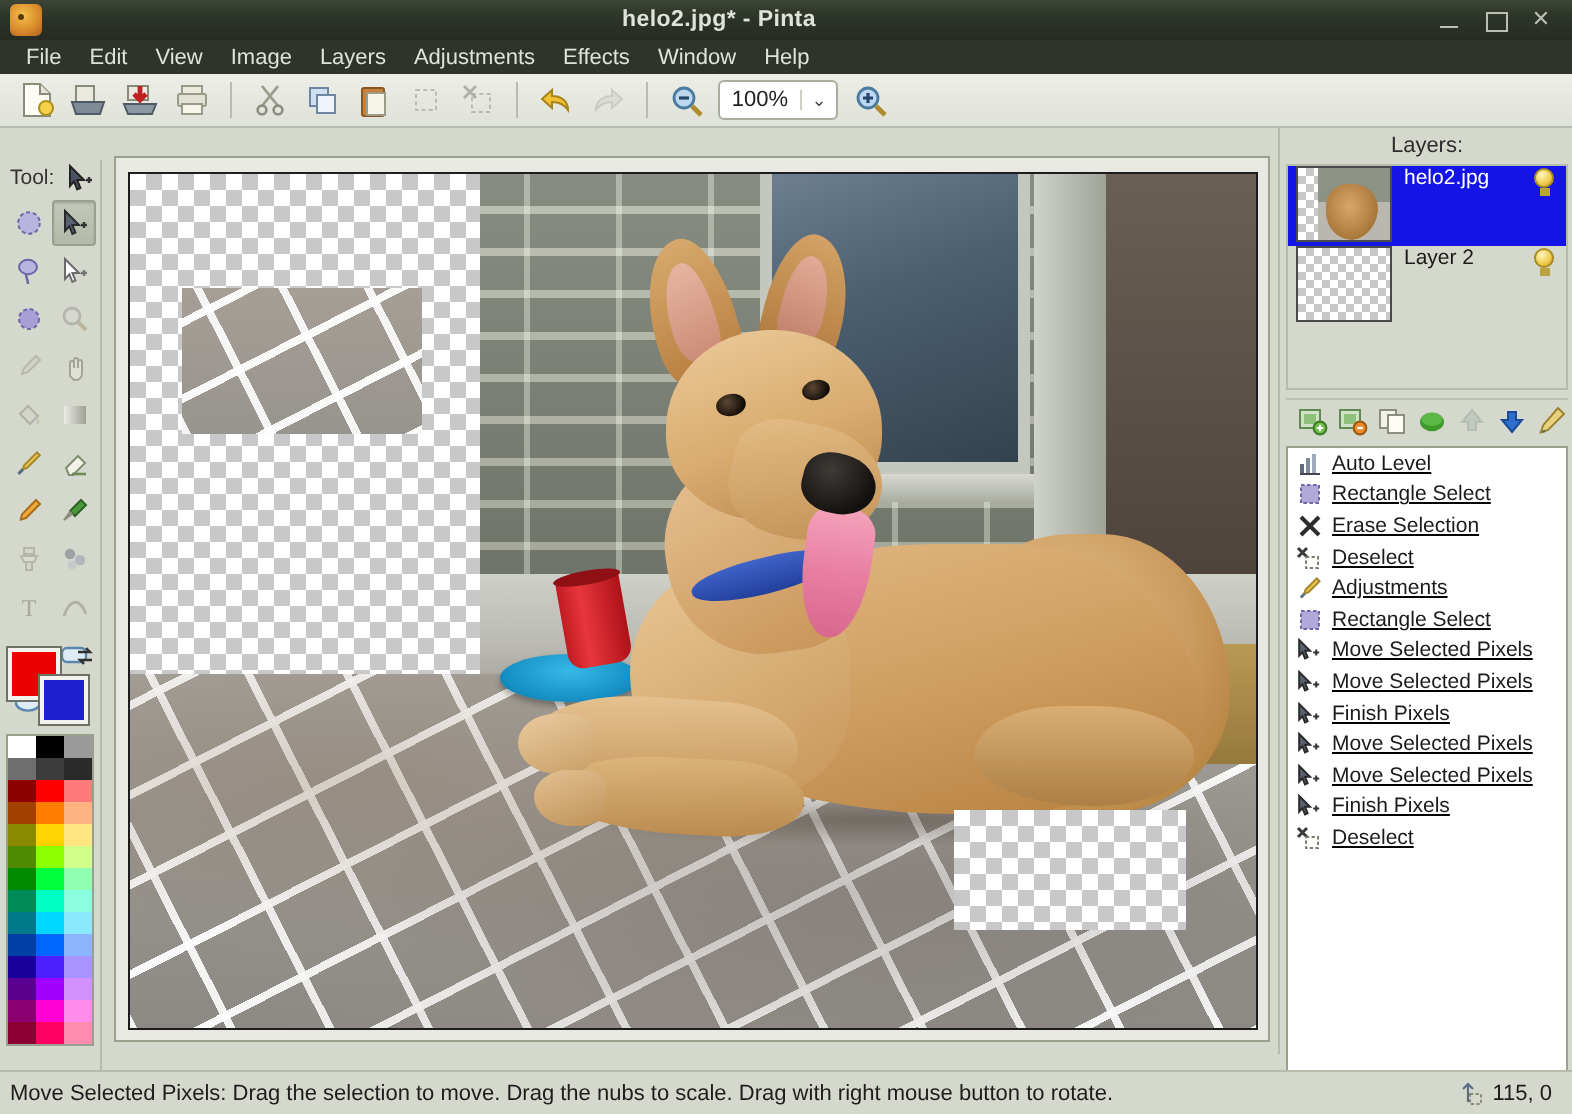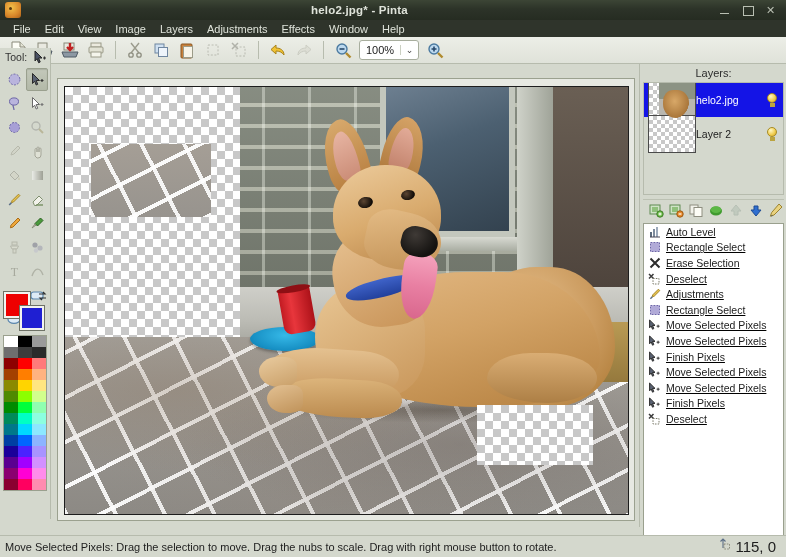--- a/index.html
+++ b/index.html
@@ -75,21 +75,21 @@
     border: 1px solid #a8ae9e; border-radius: 3px; background: #fff;
     margin: 0 2px;
   }
   .zoom-combo .zv { width: 40px; text-align: center; font-size: 11px; color: #222; }
   .zoom-combo .zarrow {
     width: 18px; text-align: center; border-left: 1px solid #cbd0c2; color: #444; font-size: 9px;
   }
 
   
   .toolpanel {
-    position: absolute; left: 0; top: 48px; width: 51px; height: 471px;
+    position: absolute; left: 0; top: 80px; width: 51px; height: 471px;
     background: #d4d8cd;
     border-right: 1px solid #b6bbad;
   }
   .tool-head {
     height: 18px; display: flex; align-items: center; padding-left: 5px; gap: 6px;
     color: #333; font-size: 10.5px;
   }
   .tool-grid {
     margin: 2px 3px 0 3px; display: grid; grid-template-columns: 22px 22px; gap: 1px;
     background: #d4d8cd;
@@ -374,21 +374,21 @@
   .layers-title {
     height: 18px; line-height: 18px; text-align: center; color: #2d2d2d;
     font-size: 11px;
   }
   .layers-list {
     margin: 0 2px; height: 113px; background: #d4d8cd;
     border: 1px solid #b6bbad;
     overflow: hidden;
   }
   .layer-row {
-    height: 34px; display: flex; align-items: center; padding: 0 4px; gap: 0;
+    height: 40px; display: flex; padding: 0 4px; gap: 6px;
     cursor: pointer;
   }
   .layer-row.sel { background: #1414e6; }
   .layer-row.sel .layer-name { color:#fff; }
   .layer-thumb {
     width: 48px; height: 38px; border: 1px solid #4a4a4a; flex: 0 0 auto;
     background-image:
       linear-gradient(45deg,#c8c8c8 25%,transparent 25%,transparent 75%,#c8c8c8 75%),
       linear-gradient(45deg,#c8c8c8 25%,transparent 25%,transparent 75%,#c8c8c8 75%);
     background-size: 8px 8px; background-position: 0 0, 4px 4px; background-color:#fff;
@@ -441,21 +441,21 @@
     border-top: 1px solid #bcc1b3;
   }
 
   
   .statusbar {
     position: absolute; left: 0; top: 535px; width: 786px; height: 22px;
     background: #d4d8cd; border-top: 1px solid #b6bbad;
     display: flex; align-items: center;
   }
   .status-text { margin-left: 5px; font-size: 11px; color: #1d1d1d; flex: 1; }
-  .status-coord { display:flex; gap:4px; margin-right: 10px; font-size: 15px; color:#1d1d1d;}
+  .status-coord { display:flex; gap:4px; margin-right: 10px; font-size: 11px; color:#1d1d1d;}
 
   
   svg { display:block; }
 </style>
 </head>
 <body>
 
 <div id="app">
 
   <div class="titlebar">

